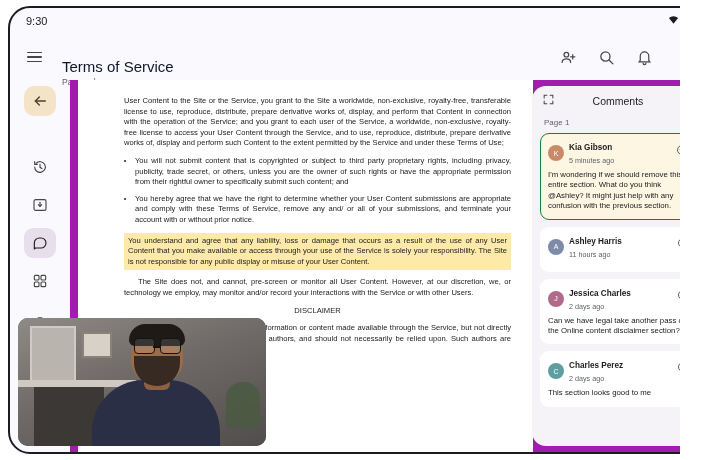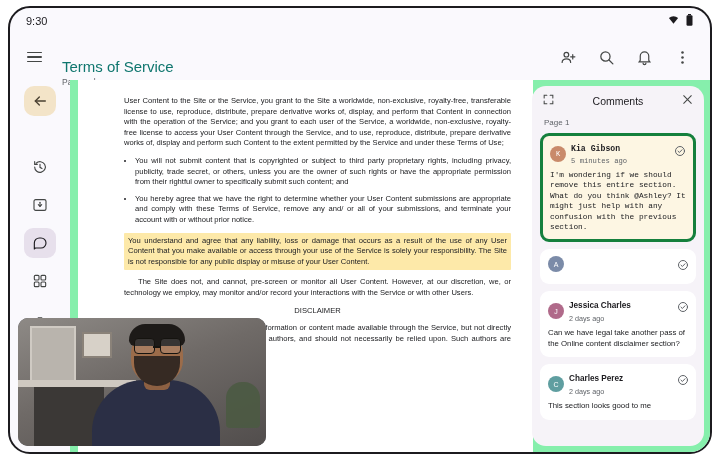--- a/index.html
+++ b/index.html
@@ -7,21 +7,20 @@
     padding: 0;
     background: #ffffff;
     font-family: "Liberation Sans", sans-serif;
   }
   #screen {
     position: relative;
     width: 680px;
     height: 460px;
     background: #ffffff;
     overflow: hidden;
-    padding-left: 32px;
   }
   
   .device {
     position: absolute;
     left: 8px;
     top: 6px;
     width: 704px;
     height: 448px;
     border-radius: 22px;
     background: #faf9fd;
@@ -78,21 +77,21 @@
   .hamburger span {
     display: block;
     width: 15px;
     height: 1.6px;
     background: #444746;
     border-radius: 1px;
   }
   .titlewrap { flex: 1; }
   .doc-title {
     font-size: 15px;
-    color: #0f766e;
+    color: #0f172a;
     line-height: 17px;
     margin-top: 32px;
   }
   .doc-sub {
     font-size: 8.5px;
     color: #5f6368;
     line-height: 12px;
     margin-top: 1px;
   }
   .appbar-actions {
@@ -142,21 +141,21 @@
   .rail-btn.active {
     background: #e7e0ec;
   }
   
   .doc-area {
     position: absolute;
     left: 60px;
     right: 0;
     top: 72px;
     bottom: 0;
-    background: #86efac;
+    background: #a21caf;
     overflow: hidden;
   }
   .page {
     position: absolute;
     left: 8px;
     top: 0;
     width: 455px;
     height: 100%;
     background: #ffffff;
     box-sizing: border-box;
@@ -234,23 +233,22 @@
   .card {
     background: #ffffff;
     border-radius: 9px;
     padding: 7px 8px 8px 8px;
     margin-bottom: 7px;
     box-sizing: border-box;
     position: relative;
   }
   .card.selected {
     background: #fdf6e3;
-    border: 3px solid #15803d;
+    border: 1px solid #15803d;
     padding: 6px 7px 7px 7px;
-    font-family: Liberation Mono, monospace;
   }
   .card-head {
     display: flex;
     align-items: center;
     gap: 5px;
     margin-bottom: 4px;
   }
   .avatar {
     width: 16px;
     height: 16px;
@@ -565,20 +563,24 @@
                 <circle cx="12" cy="12" r="9"></circle>
                 <path d="M8 12.3l2.8 2.7L16 9.5"></path>
               </svg>
           </span>
           <div class="card-body">I'm wondering if we should remove this entire section. What do you think @Ashley? It might just help with any confusion with the previous section.</div>
         </div>
 
         <div class="card">
           <div class="card-head">
             <span class="avatar" style="background:#7b8ba8">A</span>
+            <span class="who">
+              <span class="name">Ashley Harris</span><br>
+              <span class="time">11 hours ago</span>
+            </span>
           </div>
           <span class="resolve">
             <svg width="12" height="12" viewBox="0 0 24 24" fill="none" stroke="#5f6368" stroke-width="2" stroke-linecap="round" stroke-linejoin="round">
                 <circle cx="12" cy="12" r="9"></circle>
                 <path d="M8 12.3l2.8 2.7L16 9.5"></path>
               </svg>
           </span>
         </div>
 
         <div class="card">

